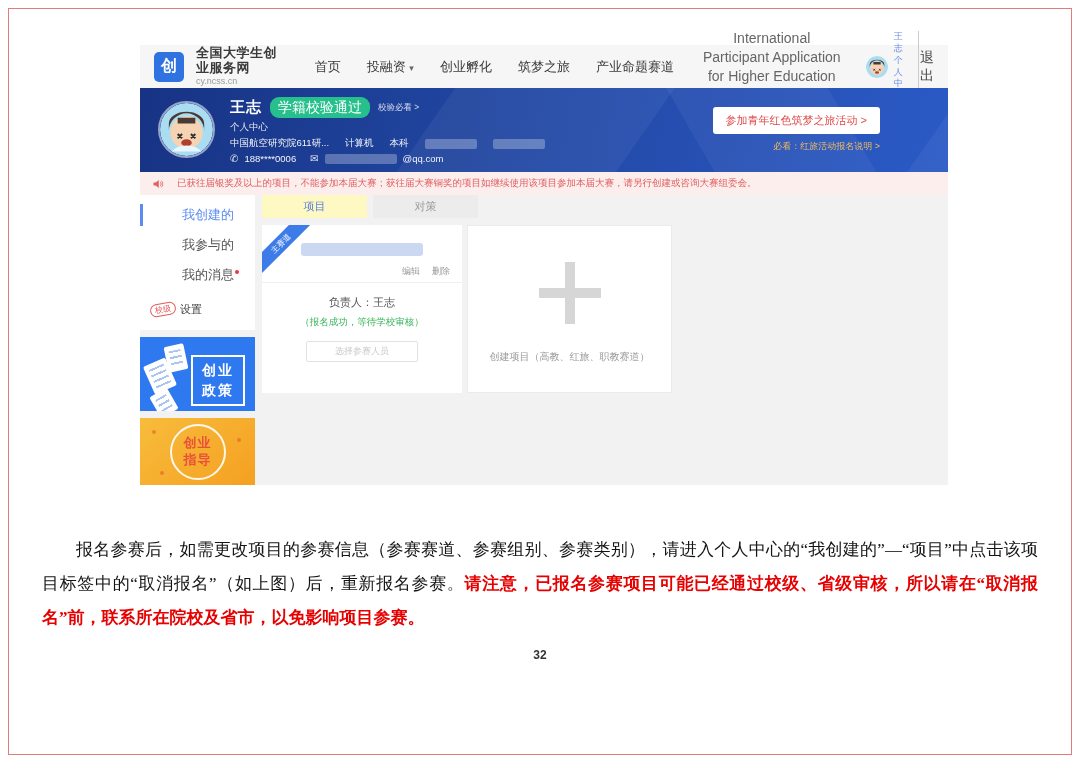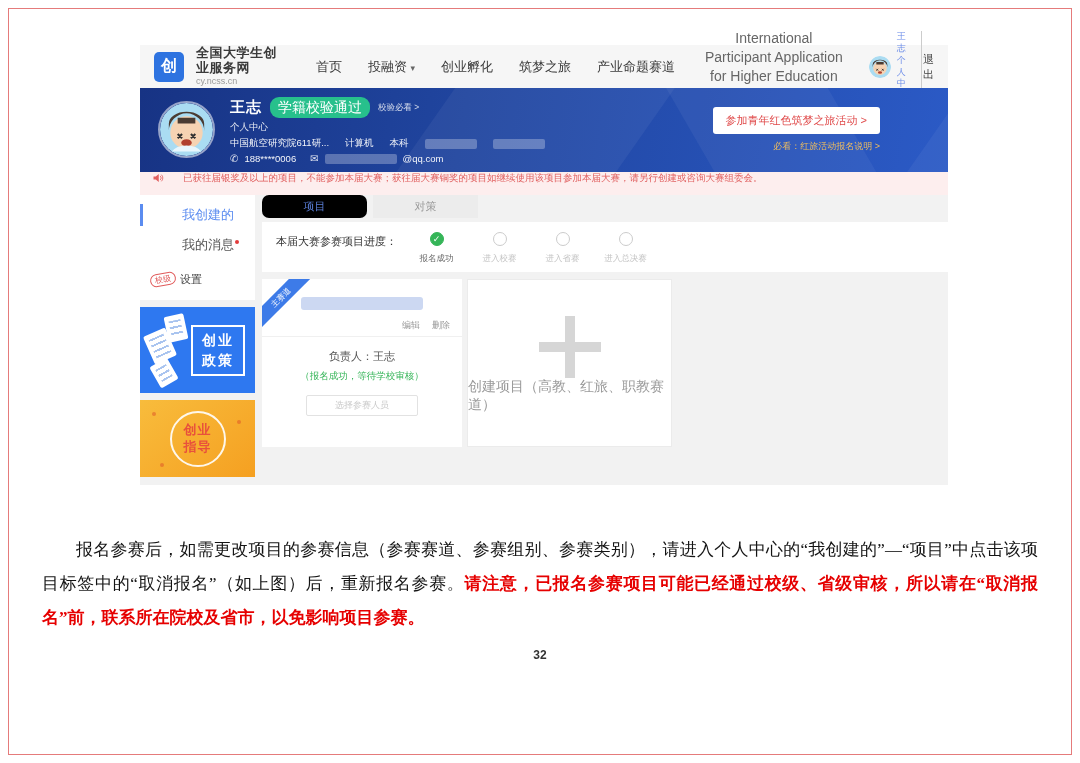--- a/index.html
+++ b/index.html
@@ -17,21 +17,21 @@
   .brand { margin-left:12px; line-height:1.15; }
   .brand-name { font-size:13px; font-weight:bold; color:#3a3a3a; letter-spacing:.5px; }
   .brand-domain { font-size:9px; color:#9a9a9a; }
   .nav-menu { display:flex; gap:26px; margin-left:30px; font-size:13px; color:#3a3a3a; white-space:nowrap; }
   .nav-menu .mi { cursor:pointer; }
   .caret { font-size:9px; color:#666; }
   .intl { margin-left:26px; font-size:14px; color:#666; text-align:center; line-height:1.35; }
   .nav-user { display:flex; align-items:center; margin-left:22px; }
   .mini-avatar { width:22px; height:22px; border-radius:50%; overflow:hidden; flex:0 0 auto; }
   .user-col { margin-left:6px; font-size:9px; color:#6a8be8; line-height:1.3; padding-right:10px; border-right:1px solid #ccc; }
-  .logout { margin-left:1px; font-size:11px; color:#444;font-family:Liberation Serif, serif; }
+  .logout { margin-left:1px; font-size:14px; color:#444;font-family:Liberation Serif, serif; }
 
   
   .banner { position:relative; height:84px; background:linear-gradient(100deg,#173384 0%,#20459f 40%,#2b5ac6 100%); overflow:hidden; color:#fff; }
   .deco { position:absolute; background:rgba(255,255,255,.05); transform:rotate(35deg); }
   .d1 { width:180px; height:260px; left:300px; top:-80px; }
   .d2 { width:140px; height:260px; left:560px; top:-90px; transform:rotate(-30deg); }
   .d3 { width:200px; height:300px; left:820px; top:-110px; }
   .big-avatar { position:absolute; left:18px; top:13px; width:57px; height:57px; border-radius:50%; overflow:hidden; border:2px solid rgba(255,255,255,.55); }
   .banner-info { position:absolute; left:90px; top:9px; display:flex; flex-direction:column; gap:3px; }
   .name-row { display:flex; align-items:center; gap:8px; }
@@ -41,21 +41,21 @@
   .line-sm { font-size:9.5px; color:rgba(255,255,255,.9); }
   .org-row { display:flex; align-items:center; gap:16px; font-size:9.5px; color:rgba(255,255,255,.95); }
   .redact { background:rgba(255,255,255,.28); border-radius:2px; height:10px; }
   .contact-row { display:flex; align-items:center; gap:6px; font-size:9.5px; color:rgba(255,255,255,.95); }
   .c-icon { font-size:10px; opacity:.9; }
   .cta-btn { position:absolute; right:68px; top:19px; background:#fff; color:#e04b4b; font-size:11px;
              padding:6px 13px; border-radius:3px; border:none; cursor:pointer; white-space:nowrap; }
   .cta-note { position:absolute; right:68px; top:52px; font-size:9px; color:#f0bd5e; }
 
   
-  .notice { height:23px; background:#fdeeee; display:flex; align-items:flex-start; padding:0 12px; gap:19px; }
+  .notice { height:23px; background:#fdeeee; display:flex; align-items:center; padding:0 12px; gap:13px; }
   .notice-text { font-size:9.5px; color:#e06060; white-space:nowrap; overflow:hidden; }
 
   
   .shot-body { display:flex; height:290px; background:#f2f2f2; }
   .sidebar { width:115px; margin-right:7px; display:flex; flex-direction:column; flex:0 0 auto; }
   .menu-box { background:#fff; padding:5px 0 8px; }
   .menu-item { position:relative; height:30px; line-height:30px; padding-left:42px; font-size:13px; color:#555; cursor:pointer; }
   .menu-item.active { color:#5b8cf0; }
   .menu-item.active::before { content:""; position:absolute; left:0; top:4px; bottom:4px; width:3px; background:#5b8cf0; }
   .msg-dot { display:inline-block; width:4px; height:4px; background:#e23b3b; border-radius:50%; vertical-align:super; margin-left:1px; }
@@ -74,21 +74,21 @@
   .promo-orange { height:77px; background:linear-gradient(140deg,#f8bc3c 0%,#f5a021 100%); }
   .promo-circle { position:absolute; left:50%; top:50%; transform:translate(-50%,-50%); width:56px; height:56px;
                   border:2px solid rgba(255,255,255,.9); border-radius:50%; display:flex; align-items:center; justify-content:center;
                   color:#e8503c; font-size:13px; font-weight:bold; line-height:1.3; letter-spacing:1px; text-align:center; }
   .dotdeco { position:absolute; width:4px; height:4px; border-radius:50%; background:rgba(220,80,40,.5); }
 
   .content { flex:1; display:flex; flex-direction:column; }
   .tabs { display:flex; gap:6px; }
   .tab { width:105px; height:23px; line-height:23px; text-align:center; font-size:11px; cursor:pointer;
          background:#ececec; color:#999; }
-  .tab.active { background:#000000; color:#5b7fd8;border-radius:7px; }
+  .tab.active { background:#fef9c3; color:#5b7fd8; }
   .progress { background:#fff; margin-top:4px; padding:10px 0 7px 14px; display:flex; }
   .p-label { font-size:11px; color:#333; padding-top:2px; white-space:nowrap; }
   .p-steps { display:flex; margin-left:8px; }
   .p-step { width:63px; display:flex; flex-direction:column; align-items:center; }
   .p-circle { width:14px; height:14px; border-radius:50%; border:1px solid #ccc; background:#fff; }
   .p-circle.done { background:#35b558; border-color:#35b558; color:#fff; font-size:9px; line-height:13px; text-align:center; }
   .p-step-label { font-size:8.5px; color:#c4c4c4; margin-top:7px; white-space:nowrap; }
   .p-step-label.done { color:#666; }
 
   .cards { display:flex; gap:5px; margin-top:7px; }
@@ -105,21 +105,21 @@
   .cancel-frame { width:168px; margin:8px auto 0; border:2px solid #e01f1f; padding:3px; }
   .cancel-btn { display:block; width:100%; height:25px; background:#5a8ff0; color:#fff; font-size:12px;
                 border:none; border-radius:2px; cursor:pointer; }
   .secondary-btn { width:112px; height:21px; margin:12px auto 0; border:1px solid #e2e2e2; border-radius:2px;
                    font-size:9px; color:#c9c9c9; background:#fff; line-height:19px; cursor:pointer; }
   .card-create { width:205px; height:168px; background:#fff; border:1px solid #ebebeb; display:flex;
                  flex-direction:column; align-items:center; cursor:pointer; }
   .plus { position:relative; width:62px; height:62px; margin-top:36px; }
   .plus::before { content:""; position:absolute; left:0; right:0; top:26px; height:10px; background:#d6d6d6; }
   .plus::after  { content:""; position:absolute; top:0; bottom:0; left:26px; width:10px; background:#d6d6d6; }
-  .create-label { font-size:14px; color:#9a9a9a; }
+  .create-label { margin-top:26px; font-size:10px; color:#9a9a9a; }
 
   
   .doc-text { position:absolute; left:42px; top:533px; width:996px; font-family:"Liberation Serif","DejaVu Serif",serif;
               font-size:17px; line-height:34px; color:#141414; text-align:justify; text-indent:2em; }
   .warn { color:#e60000; font-weight:bold; }
   .page-num { position:absolute; left:0; right:0; top:648px; text-align:center; font-size:12px; font-weight:bold; color:#333; }
 </style>
 </head>
 <body>
 
@@ -211,20 +211,21 @@
         <path d="M11 5.2 a4 4 0 0 1 0 5.6 M12.5 3.6 a6 6 0 0 1 0 8.8" stroke="#e06060" stroke-width="1.1" fill="none"></path>
       </svg>
       <div class="notice-text">已获往届银奖及以上的项目，不能参加本届大赛；获往届大赛铜奖的项目如继续使用该项目参加本届大赛，请另行创建或咨询大赛组委会。</div>
     </div>
 
     <div class="shot-body">
 
       <div class="sidebar">
         <div class="menu-box">
           <div class="menu-item active">我创建的</div>
+          <div class="menu-item">我参与的</div>
           <div class="menu-item"><span>我的消息</span><span class="msg-dot"></span></div>
           <div class="settings-row">
             <span class="settings-badge">校级</span>
             <span class="settings-label">设置</span>
           </div>
         </div>
         <div class="promo promo-blue">
           <div class="paper p1">
               <div class="lines"></div>
             </div>
@@ -245,41 +246,20 @@
 指导</div>
         </div>
       </div>
 
       <div class="content">
         <div class="tabs">
           <div class="tab active">项目</div>
           <div class="tab">对策</div>
         </div>
 
-        <div class="progress">
-          <div class="p-label">本届大赛参赛项目进度：</div>
-          <div class="p-steps">
-            <div class="p-step">
-              <div class="p-circle done">✓</div>
-              <div class="p-step-label done">报名成功</div>
-            </div>
-            <div class="p-step">
-              <div class="p-circle"></div>
-              <div class="p-step-label">进入校赛</div>
-            </div>
-            <div class="p-step">
-              <div class="p-circle"></div>
-              <div class="p-step-label">进入省赛</div>
-            </div>
-            <div class="p-step">
-              <div class="p-circle"></div>
-              <div class="p-step-label">进入总决赛</div>
-            </div>
-          </div>
-        </div>
 
         <div class="cards">
 
           <div class="card">
             <div class="ribbon">
                 <span>主赛道</span>
               </div>
             <div class="blur-title"></div>
             <div class="card-actions">
               <span>编辑</span>

